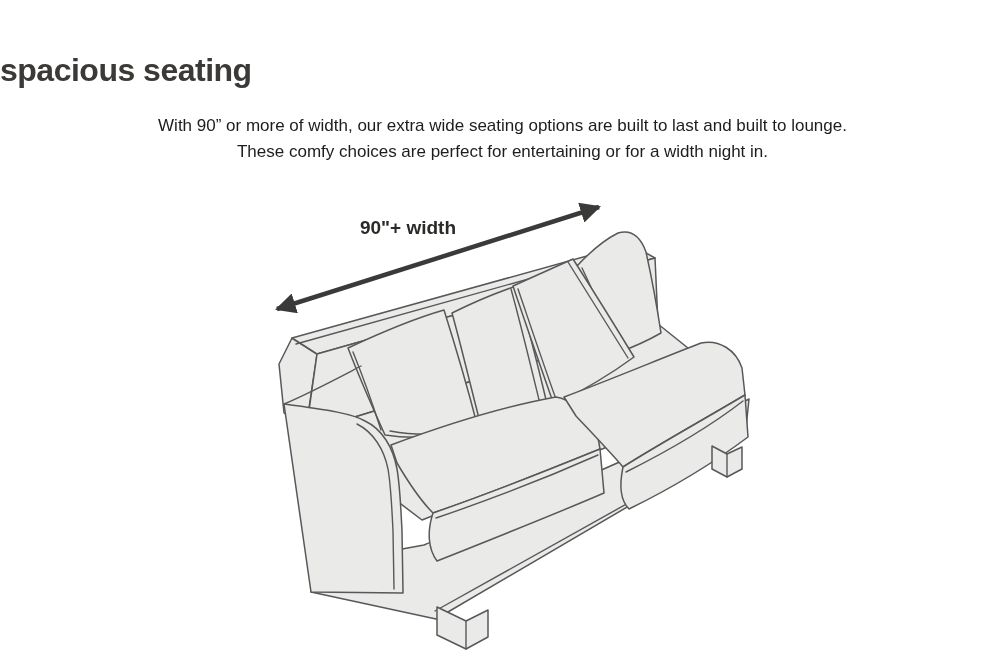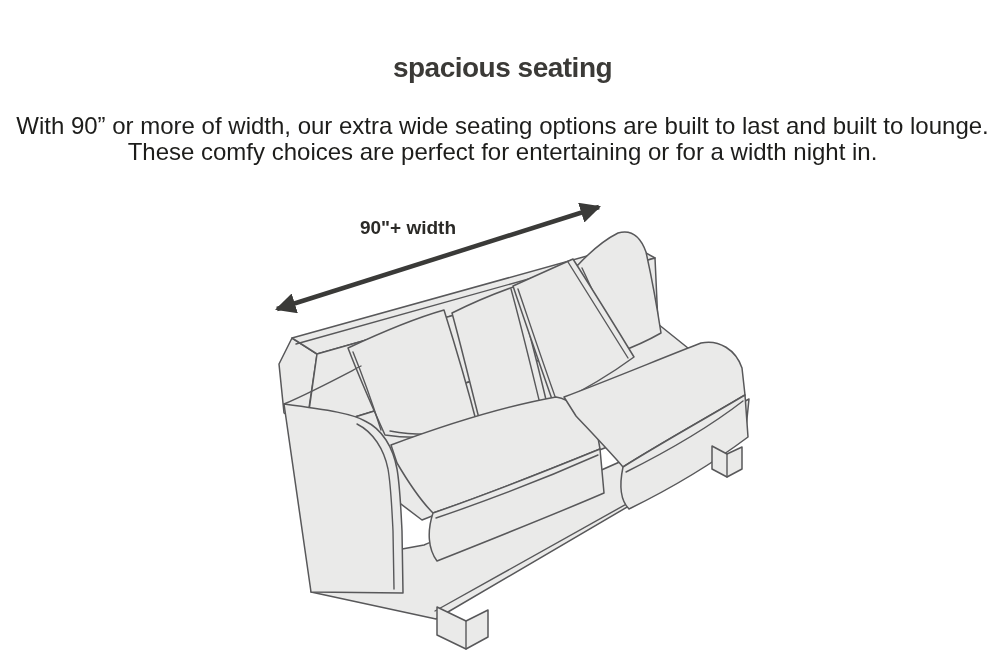--- a/index.html
+++ b/index.html
@@ -5,29 +5,29 @@
   html,body{margin:0;padding:0;background:#fff;}
   .stage{
     position:relative;
     width:1005px;height:671px;
     background:var(--c-background,#ffffff);
     font-family:"Liberation Sans", sans-serif;
     overflow:hidden;
   }
   .title{
     position:absolute;top:52px;left:0;right:0;
-    text-align:center;
-    font-size:28px;font-weight:bold;
+    text-align:left;
+    font-size:32px;font-weight:bold;
     letter-spacing:-0.5px;
     color:var(--c-title-text,#3b3a37);
   }
   .desc{
     position:absolute;top:113px;left:0;right:0;
     text-align:center;
-    font-size:24px;line-height:25.5px;
+    font-size:17px;line-height:25.5px;
     color:var(--c-body-text,#1d1d1b);
   }
   .dim-label{
     position:absolute;left:318px;top:217px;width:180px;
     text-align:center;
     font-size:19px;font-weight:bold;
     color:var(--c-label-text,#2b2a27);
   }
   svg.scene{position:absolute;left:0;top:0;width:1005px;height:671px;}
   .sofa-part{

